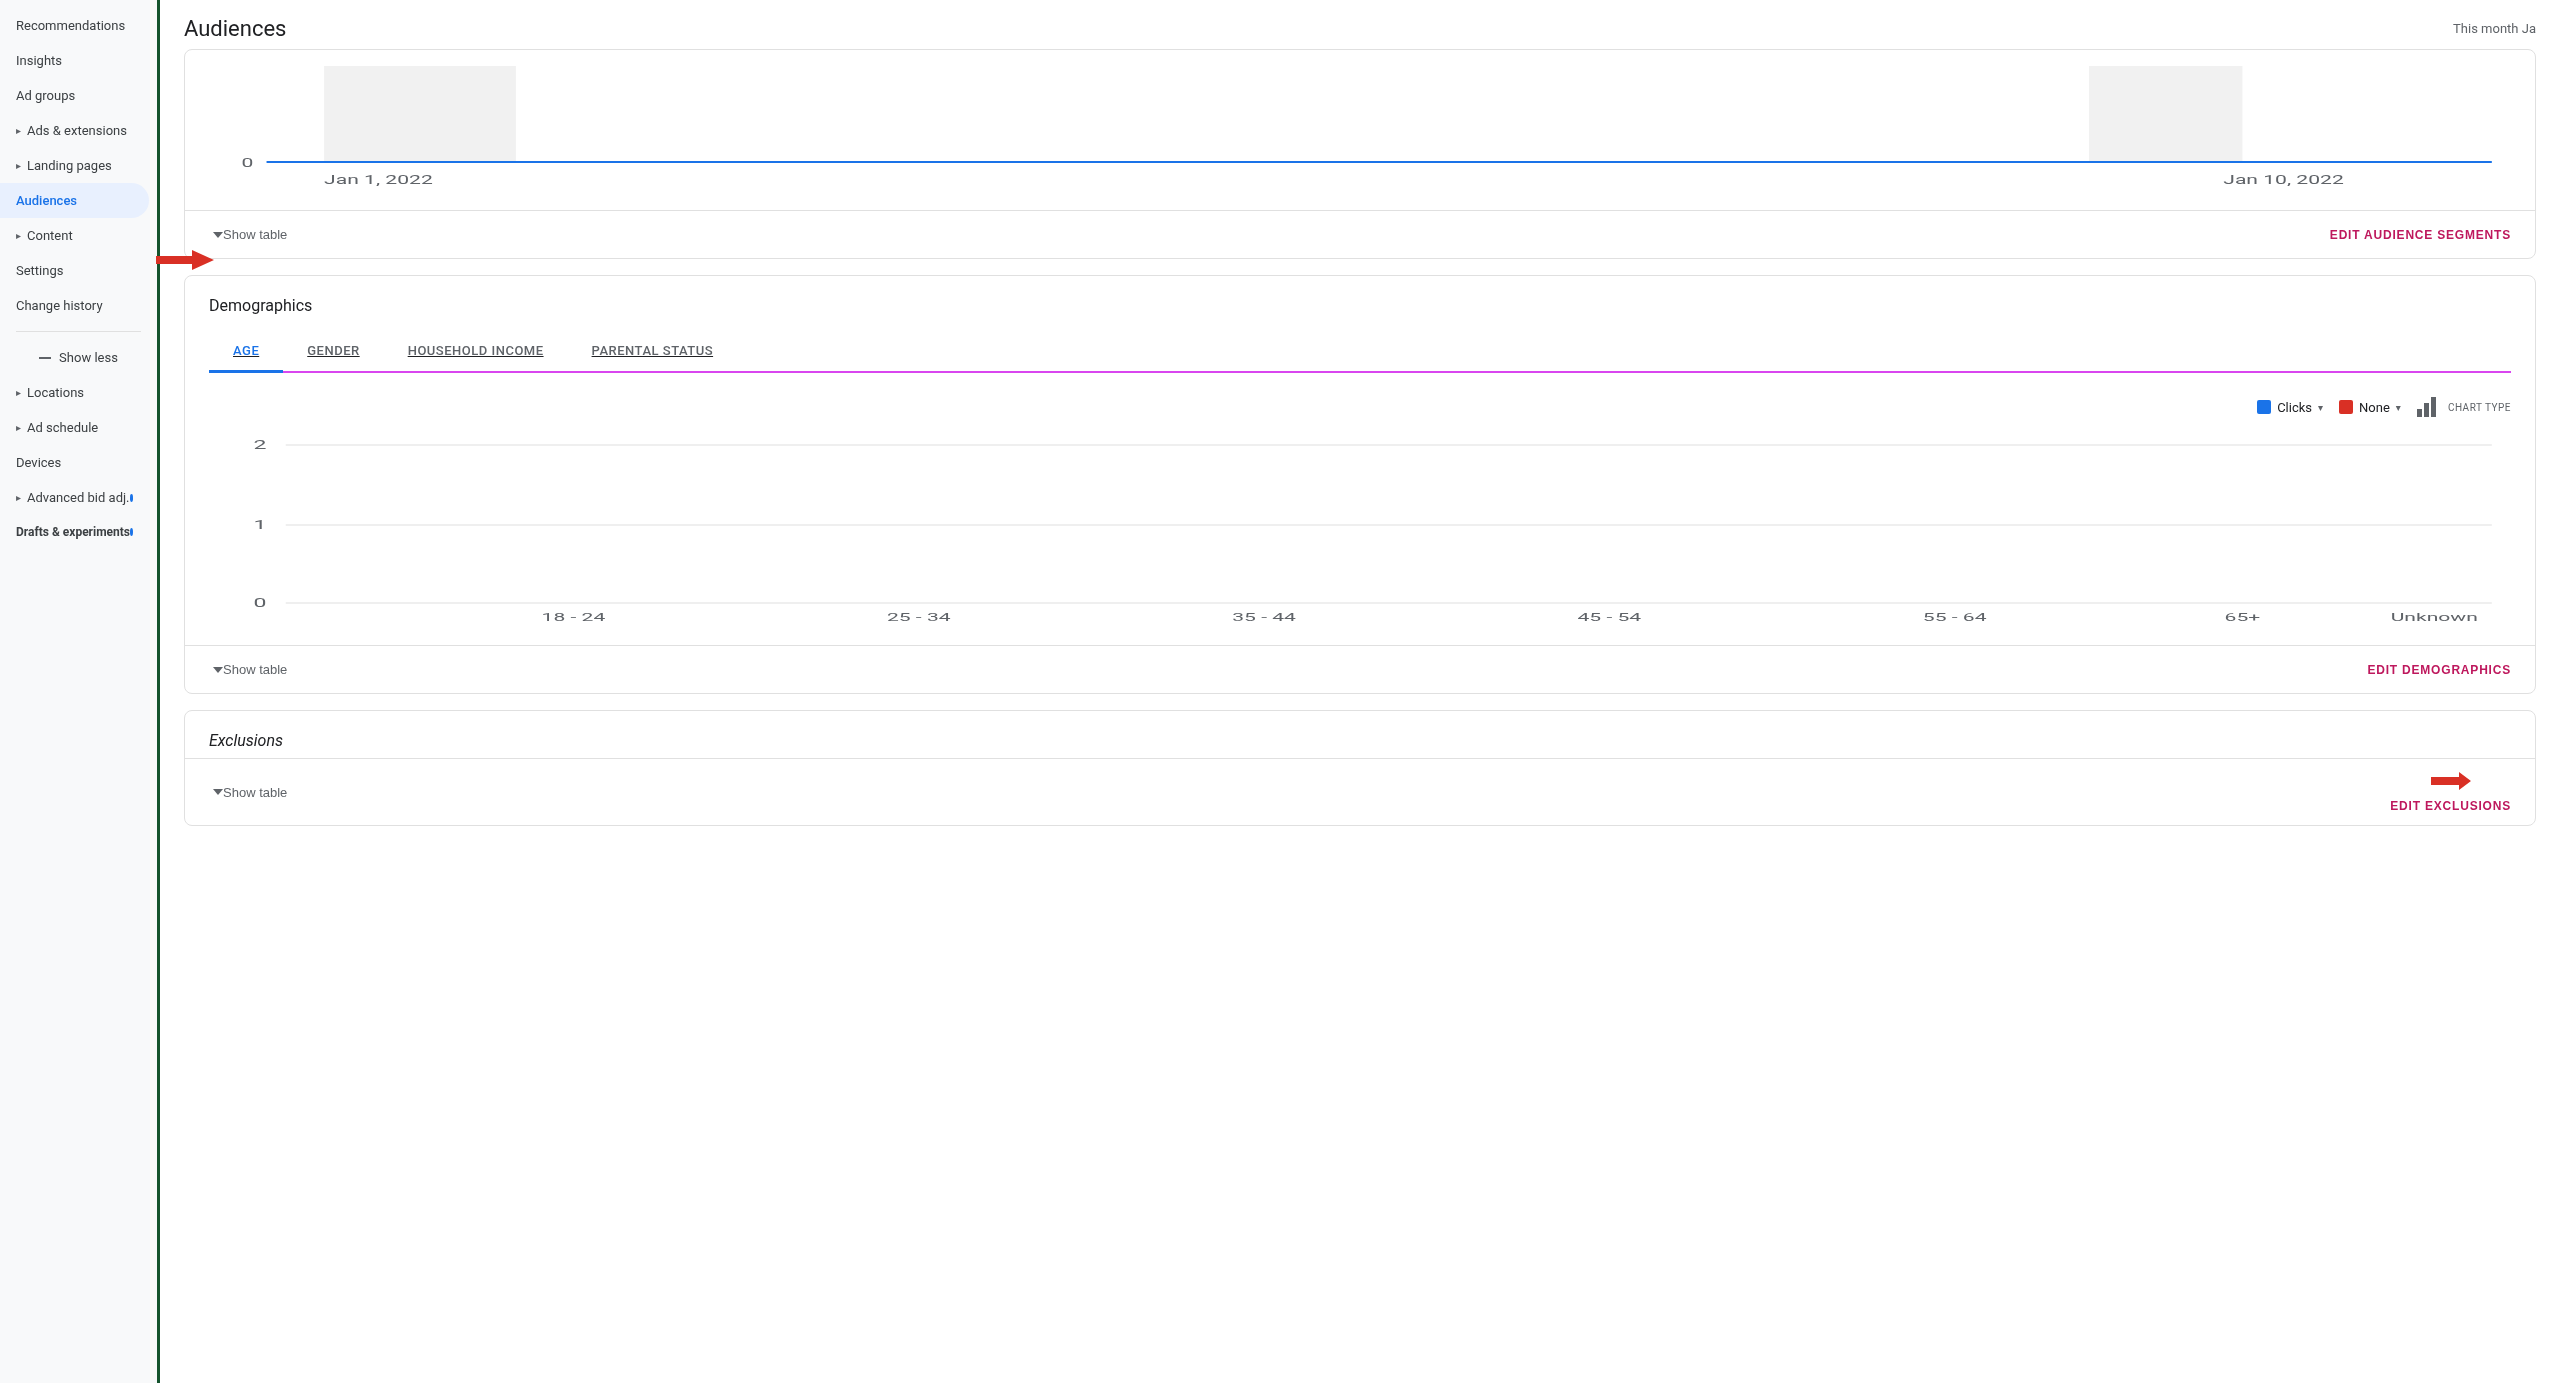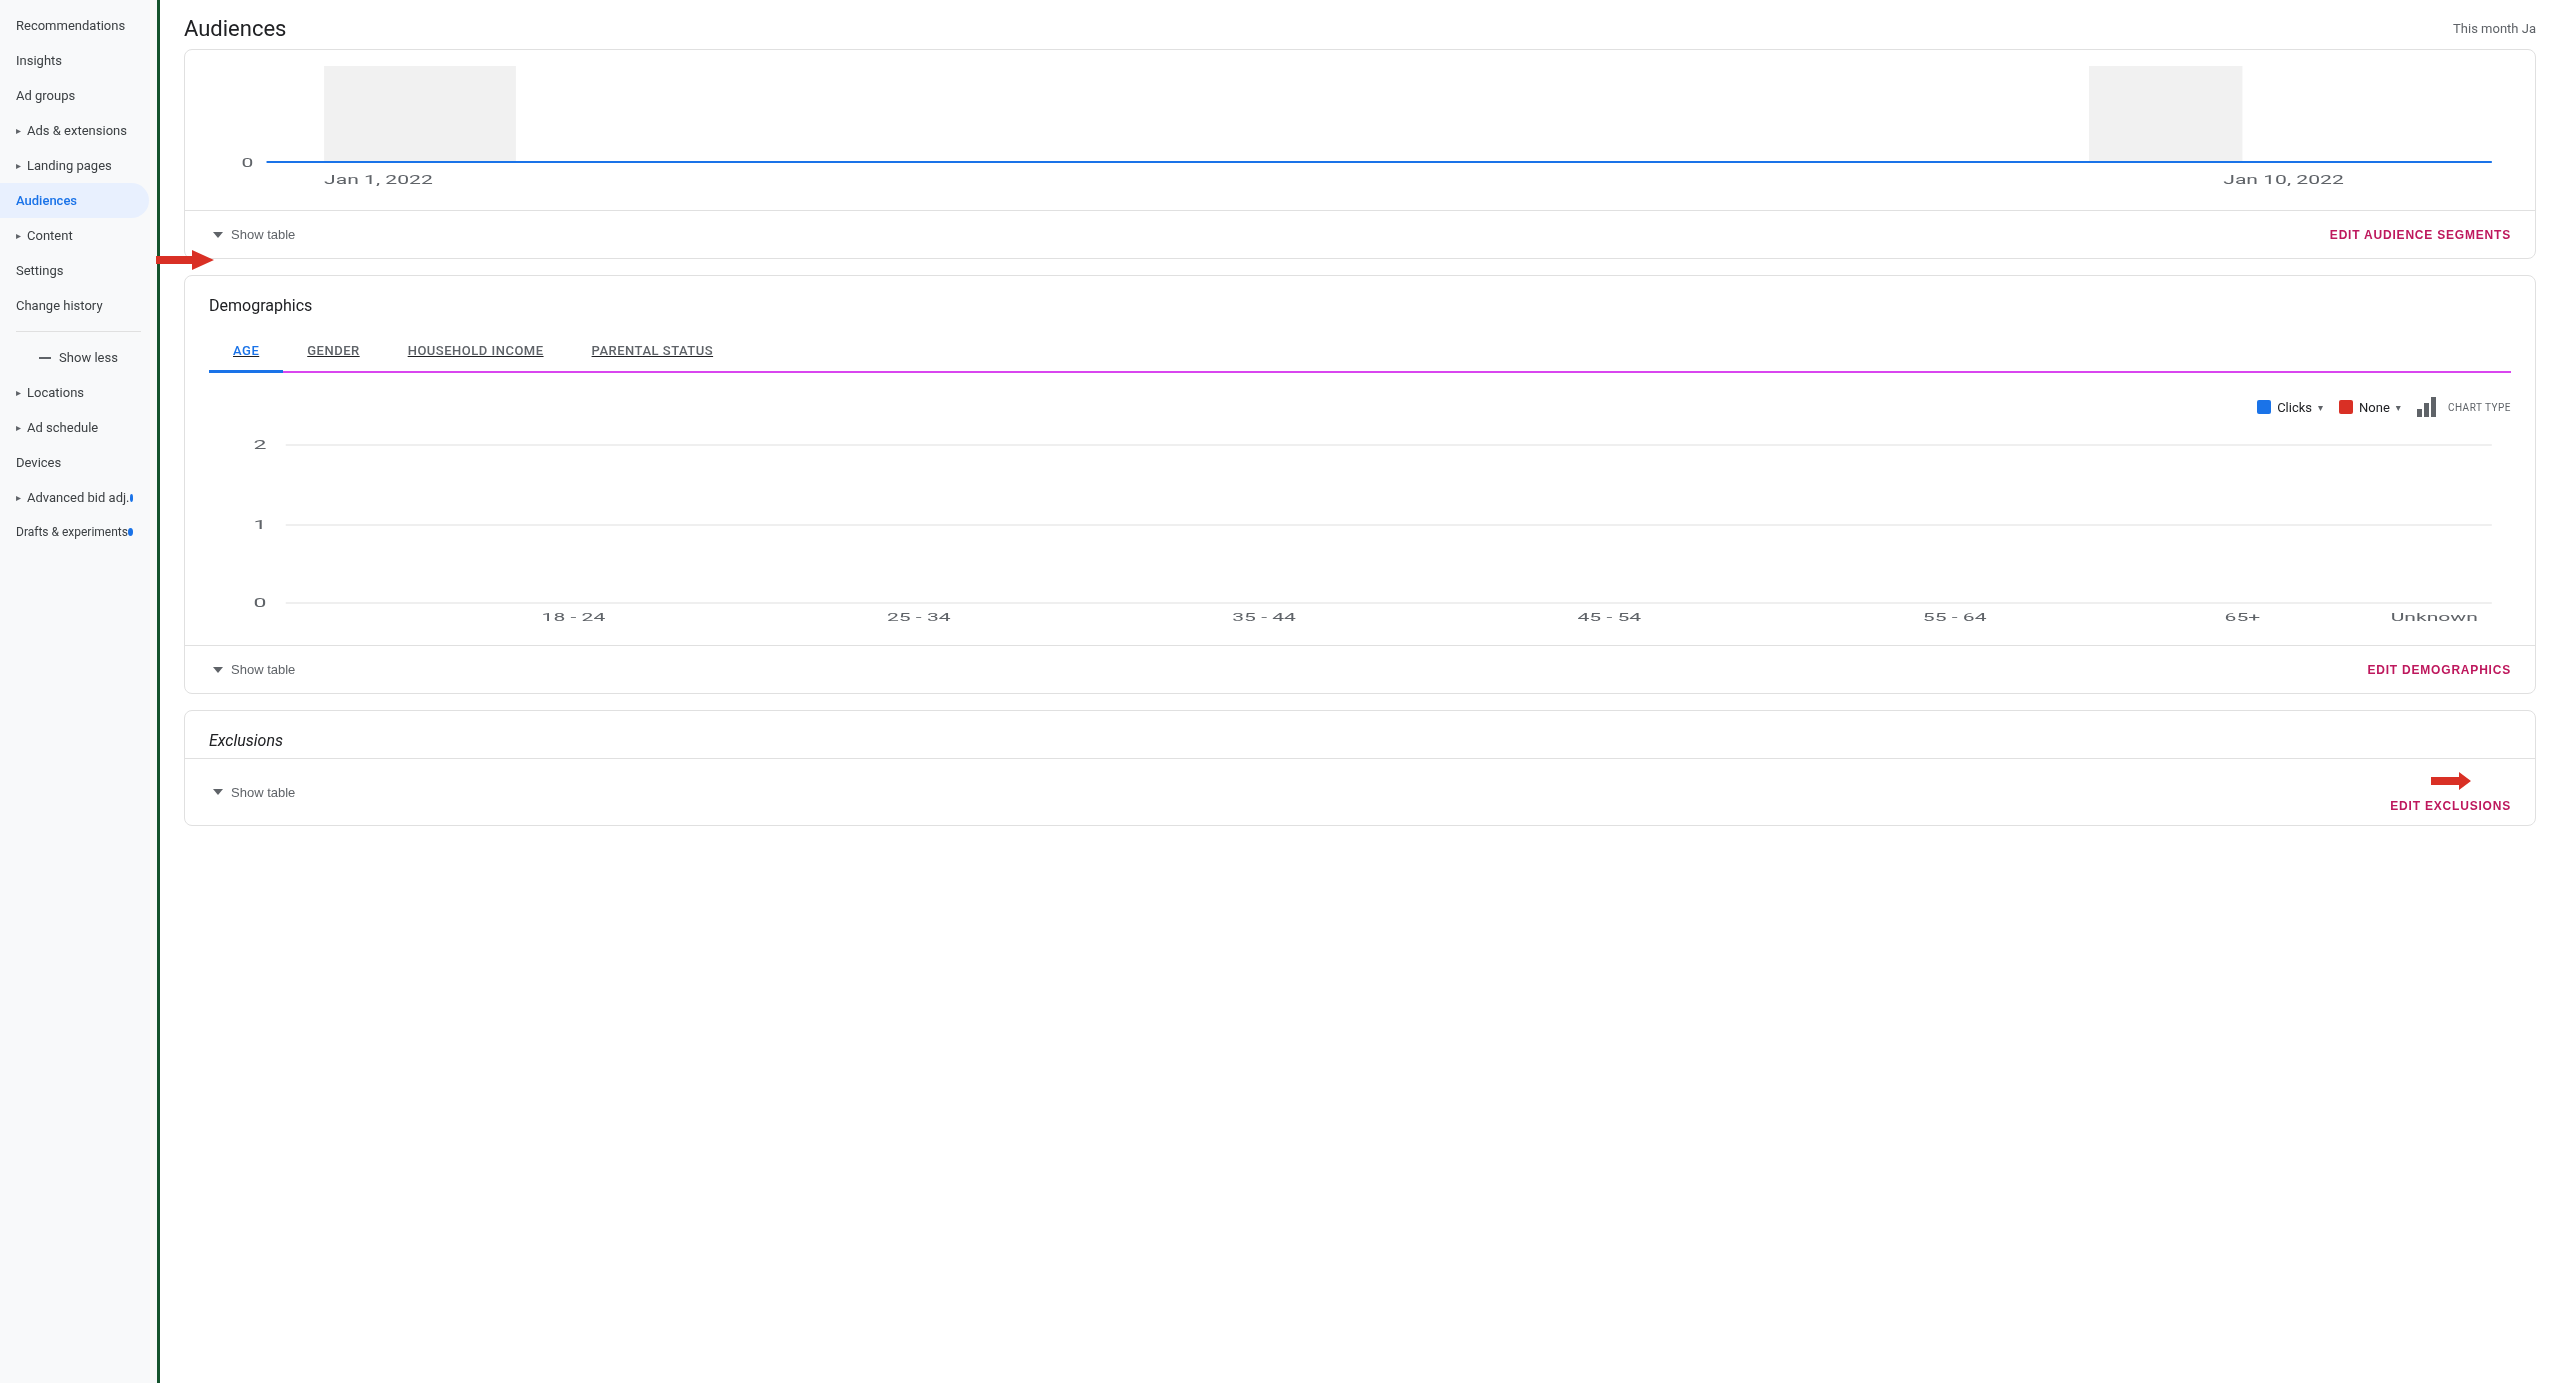--- a/index.html
+++ b/index.html
@@ -120,21 +120,20 @@
     .show-table-row {
       display: flex;
       align-items: center;
       justify-content: space-between;
       padding: 12px 24px;
       border-top: 1px solid #e0e0e0;
     }
     .show-table-btn {
       display: flex;
       align-items: center;
-      gap: 8px;
       color: #5f6368;
       cursor: pointer;
       font-size: 13px;
       background: none;
       border: none;
       padding: 4px;
     }
     .show-table-btn .chevron-down {
       width: 0;
       height: 0;
@@ -311,21 +310,21 @@
     </div>
     <div class="sidebar-item">
       <span>Devices</span>
     </div>
     <div class="sidebar-item">
       <span class="chevron">▸</span>
       <span>Advanced bid adj.</span>
       <span class="dot"></span>
     </div>
     <div class="sidebar-item">
-      <span style="font-size:12px;">Drafts &amp; experiments</span>
+      <span style="font-size:12px;font-weight:bold;">Drafts &amp; experiments</span>
       <span class="dot"></span>
     </div>
   </nav>
 
   <div style="position:absolute; left:156px; top:248px; z-index:20; display:flex; align-items:center;">
     <svg width="60" height="24" viewBox="0 0 60 24">
       <polygon points="0,8 36,8 36,2 58,12 36,22 36,16 0,16" fill="#d93025"></polygon>
     </svg>
   </div>
 

